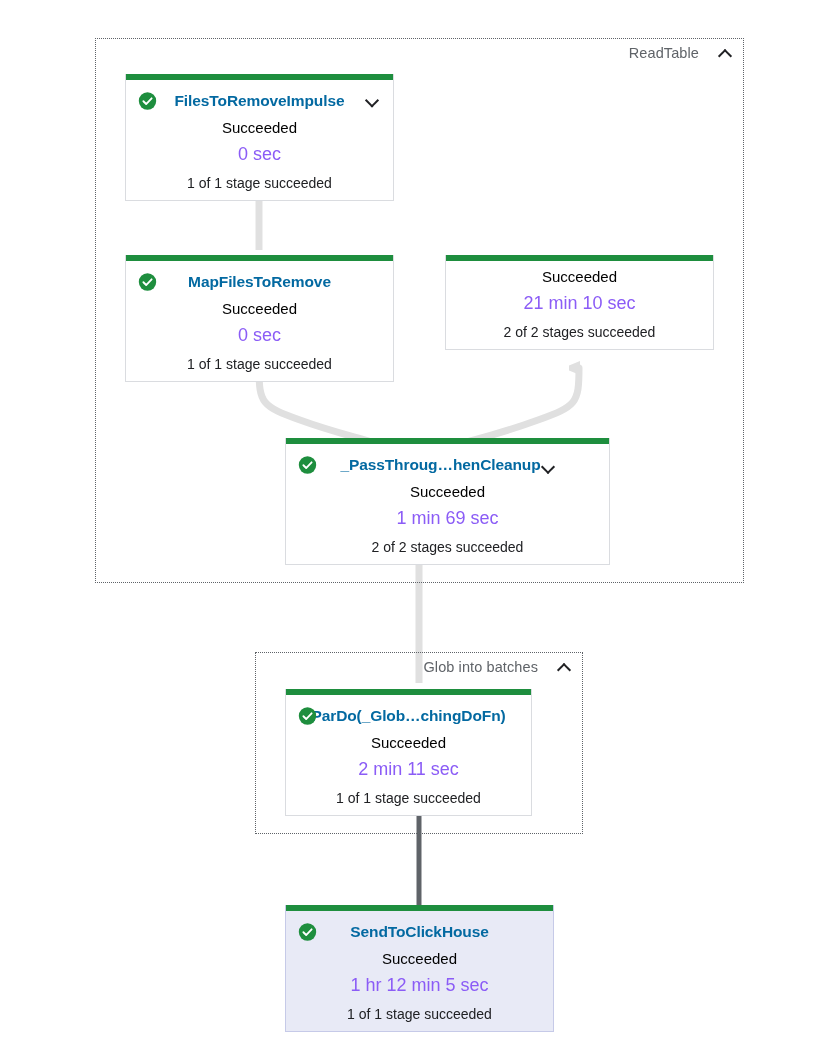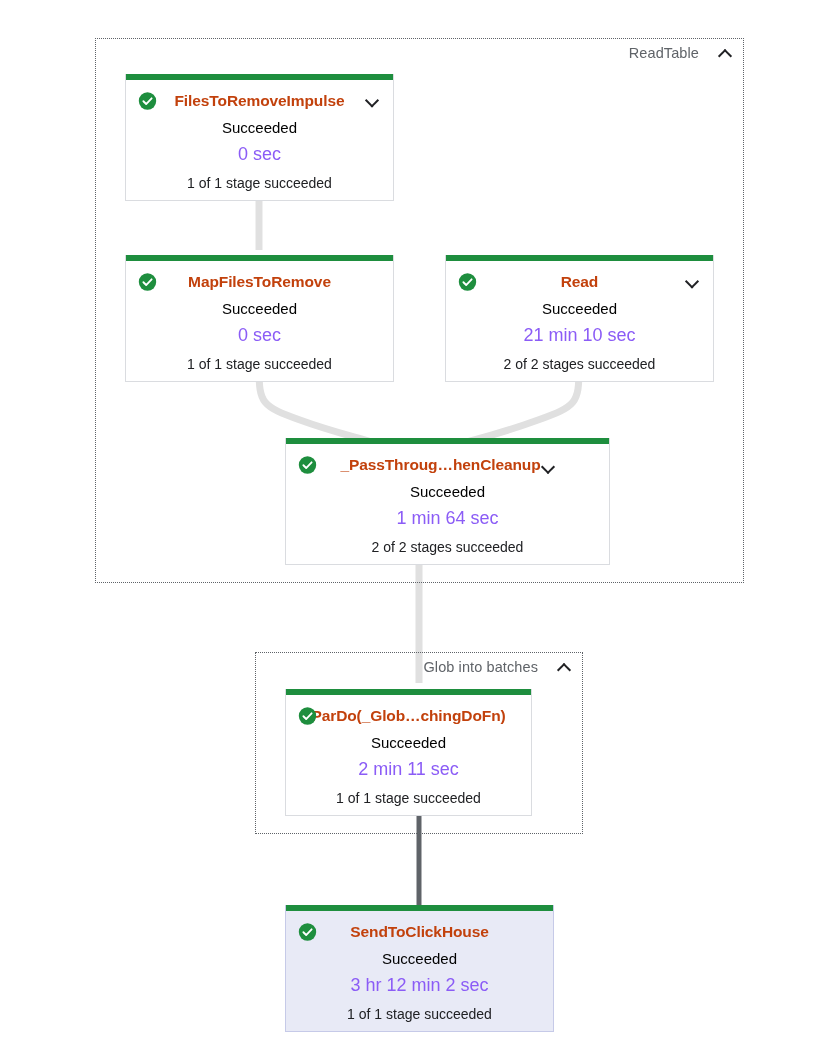--- a/index.html
+++ b/index.html
@@ -109,21 +109,21 @@
     left: 12px;
     top: 50%;
     transform: translateY(-50%);
     width: 19px;
     height: 19px;
     display: block;
   }
   .node-title {
     font-size: 15.5px;
     font-weight: bold;
-    color: #c2410c;
+    color: #0369a1;
     letter-spacing: -0.1px;
     white-space: nowrap;
   }
   .chev-down {
     display: inline-block;
     width: 13px;
     height: 13px;
     position: relative;
     flex: none;
   }
@@ -246,47 +246,37 @@
       </svg>
       <span class="node-title">MapFilesToRemove</span>
     </div>
     <div class="node-status">Succeeded</div>
     <div class="node-duration">0 sec</div>
     <div class="node-stages">1 of 1 stage succeeded</div>
   </div>
 
   <div class="node" style="left:445px; top:255px; width:269px;">
     <div class="node-topbar"></div>
-    <div class="node-title-row">
-      <svg class="status-icon" viewBox="0 0 24 24">
-        <circle cx="12" cy="12" r="11" fill="#1e8e3e"></circle>
-        <path d="M6.8 12.3 L10.3 15.8 L17.2 8.6" stroke="#ffffff" stroke-width="2.3" fill="none" stroke-linecap="round" stroke-linejoin="round"></path>
-      </svg>
-      <span class="node-title">Read</span>
-      <span class="chev-slot">
-        <span class="chev-down"></span>
-      </span>
-    </div>
     <div class="node-status">Succeeded</div>
     <div class="node-duration">21 min 10 sec</div>
     <div class="node-stages">2 of 2 stages succeeded</div>
   </div>
 
   <div class="node" style="left:285px; top:438px; width:325px;">
     <div class="node-topbar"></div>
     <div class="node-title-row">
       <svg class="status-icon" viewBox="0 0 24 24">
         <circle cx="12" cy="12" r="11" fill="#1e8e3e"></circle>
         <path d="M6.8 12.3 L10.3 15.8 L17.2 8.6" stroke="#ffffff" stroke-width="2.3" fill="none" stroke-linecap="round" stroke-linejoin="round"></path>
       </svg>
       <span class="node-title">_PassThroug…henCleanup</span>
       <span class="chev-down chev-inline"></span>
     </div>
     <div class="node-status">Succeeded</div>
-    <div class="node-duration">1 min 64 sec</div>
+    <div class="node-duration">1 min 69 sec</div>
     <div class="node-stages">2 of 2 stages succeeded</div>
   </div>
 
   <div class="node" style="left:285px; top:689px; width:247px;">
     <div class="node-topbar"></div>
     <div class="node-title-row">
       <svg class="status-icon" viewBox="0 0 24 24">
         <circle cx="12" cy="12" r="11" fill="#1e8e3e"></circle>
         <path d="M6.8 12.3 L10.3 15.8 L17.2 8.6" stroke="#ffffff" stroke-width="2.3" fill="none" stroke-linecap="round" stroke-linejoin="round"></path>
       </svg>
@@ -300,17 +290,17 @@
   <div class="node selected" style="left:285px; top:905px; width:269px;">
     <div class="node-topbar"></div>
     <div class="node-title-row">
       <svg class="status-icon" viewBox="0 0 24 24">
         <circle cx="12" cy="12" r="11" fill="#1e8e3e"></circle>
         <path d="M6.8 12.3 L10.3 15.8 L17.2 8.6" stroke="#ffffff" stroke-width="2.3" fill="none" stroke-linecap="round" stroke-linejoin="round"></path>
       </svg>
       <span class="node-title">SendToClickHouse</span>
     </div>
     <div class="node-status">Succeeded</div>
-    <div class="node-duration">3 hr 12 min 2 sec</div>
+    <div class="node-duration">1 hr 12 min 5 sec</div>
     <div class="node-stages">1 of 1 stage succeeded</div>
   </div>
 
 </div>
 
 </body></html>

